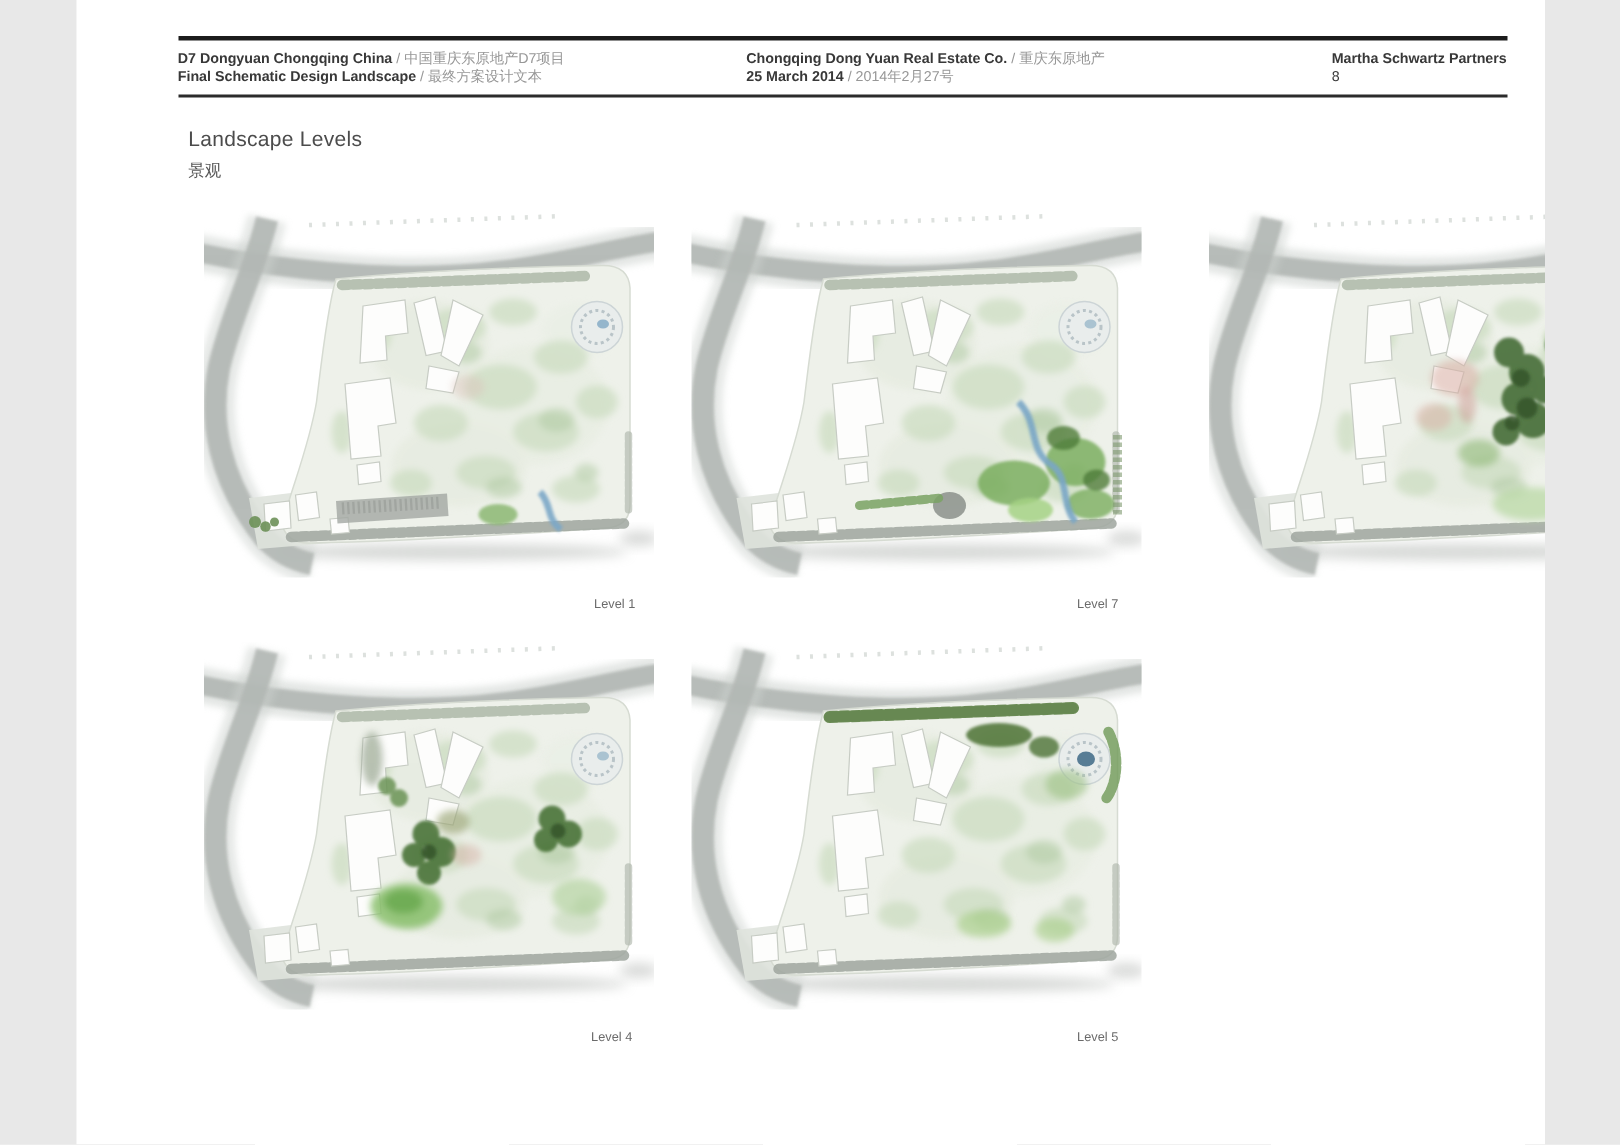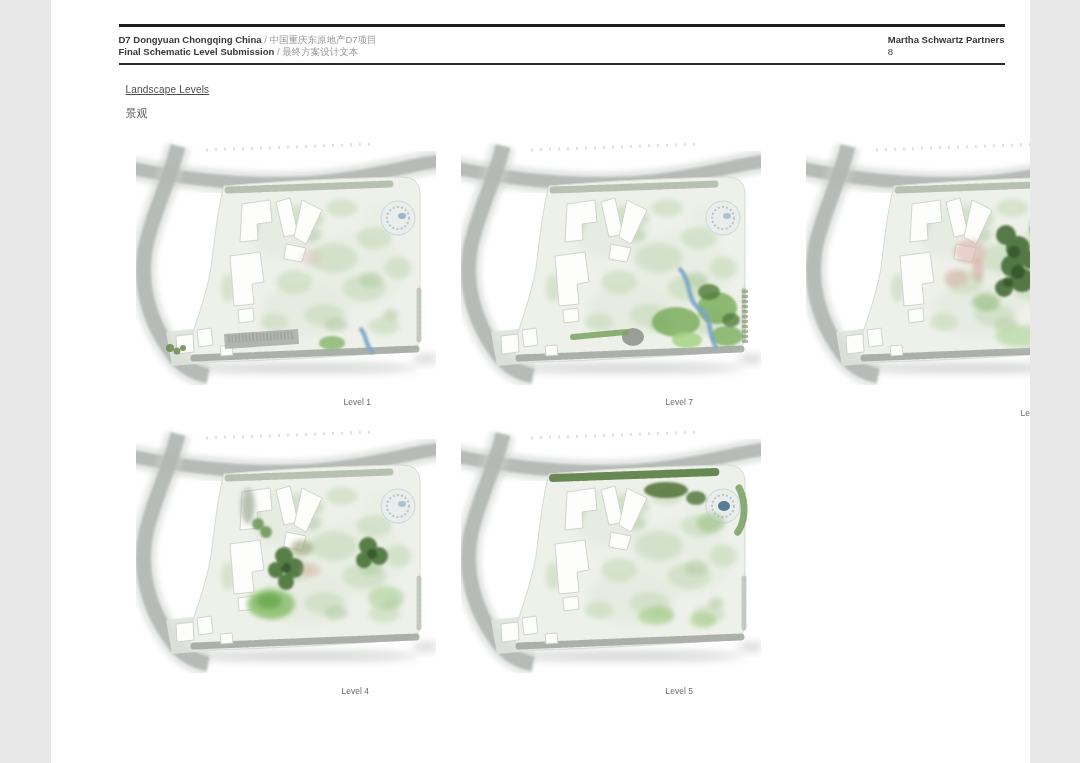--- a/index.html
+++ b/index.html
@@ -9,49 +9,53 @@
   }
   .rule{position:absolute;left:68px;right:25px;background:#1c1c1c;}
   .rule-top{top:24px;height:3px;}
   .rule-bottom{top:63px;height:2px;background:#2b2b2b;}
   .hdr{position:absolute;top:34px;font-size:9.5px;line-height:11.5px;color:#3b3b3b;white-space:nowrap;}
   .hdr .en{font-weight:bold;color:#383838;}
   .hdr .zh{font-weight:normal;color:#979797;}
   .hdr-left{left:68px;}
   .hdr-center{left:447px;}
   .hdr-right{right:25px;text-align:left;}
-  .section-title{position:absolute;left:75px;top:84px;font-size:10px;color:#4c4c4c;letter-spacing:.2px;text-decoration:underline;}
+  .section-title{position:absolute;left:75px;top:84px;font-size:14px;color:#4c4c4c;letter-spacing:.2px;}
   .section-zh{position:absolute;left:75px;top:106px;font-size:11px;color:#565656;}
   .plan{position:absolute;width:300px;height:245px;}
   .plan svg{width:100%;height:100%;display:block;}
   .p1{left:85px;top:140px;}
   .p2{left:410px;top:140px;}
   .p3{left:755px;top:140px;}
   .p4{left:85px;top:428px;}
   .p5{left:410px;top:428px;}
-  .plan-label{position:absolute;width:80px;text-align:left;font-size:8.5px;color:#6a6a6a;}
+  .plan-label{position:absolute;width:80px;text-align:right;font-size:8.5px;color:#6a6a6a;}
   .lbl1{left:293px;top:397px;}
   .lbl2{left:615px;top:397px;}
   .lbl3{left:970px;top:408px;}
   .lbl4{left:291px;top:686px;}
   .lbl5{left:615px;top:686px;}
 </style>
 </head>
 <body>
 
 <div class="page">
 
   <div class="rule rule-top"></div>
   <div class="rule rule-bottom"></div>
 
   <div class="hdr hdr-left">
     <div><span class="en">D7 Dongyuan Chongqing China</span><span class="zh"> / </span><span class="zh">中国重庆东原地产D7项目</span></div>
-    <div><span class="en">Final Schematic Level Submission</span><span class="zh"> / </span><span class="zh">最终方案设计文本</span></div>
-  </div>
-
+    <div><span class="en">Final Schematic Design Landscape</span><span class="zh"> / </span><span class="zh">最终方案设计文本</span></div>
+  </div>
+
+  <div class="hdr hdr-center">
+    <div><span class="en">Chongqing Dong Yuan Real Estate Co.</span><span class="zh"> / </span><span class="zh">重庆东原地产</span></div>
+    <div><span class="en">25 March 2014</span><span class="zh"> / </span><span class="zh">2014年2月27号</span></div>
+  </div>
 
   <div class="hdr hdr-right">
     <div class="en">Martha Schwartz Partners</div>
     <div>8</div>
   </div>
 
   <div class="section-title">Landscape Levels</div>
   <div class="section-zh">景观</div>
 
   <svg width="0" height="0" style="position:absolute" aria-hidden="true">

